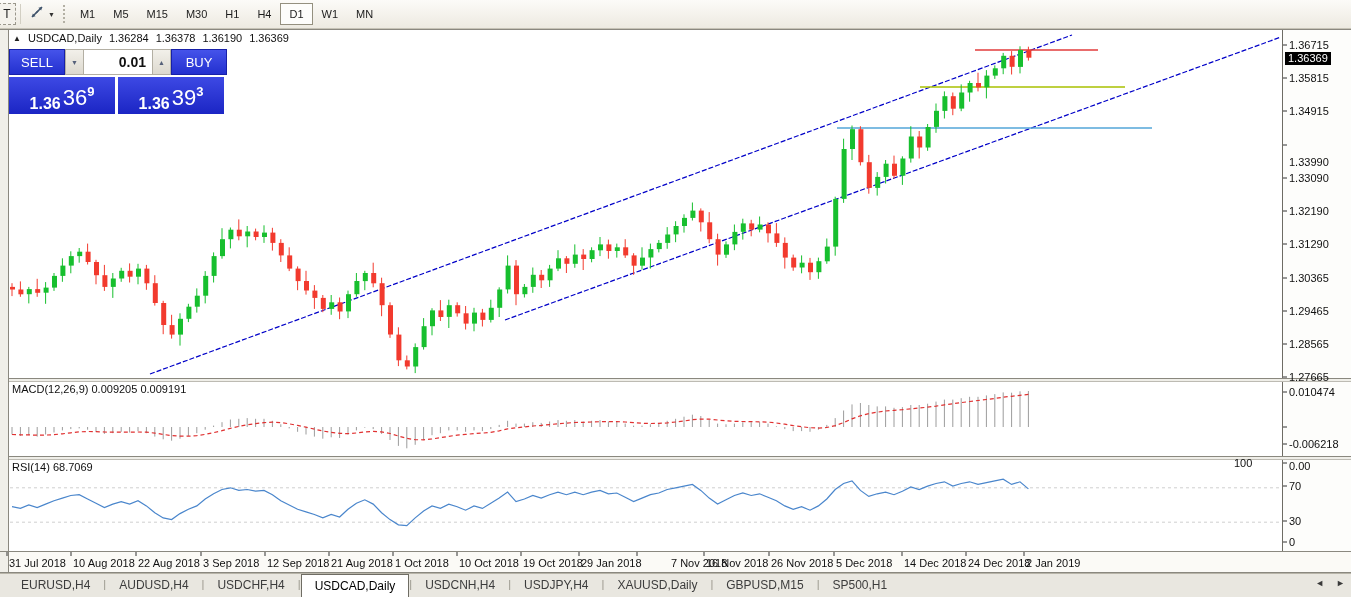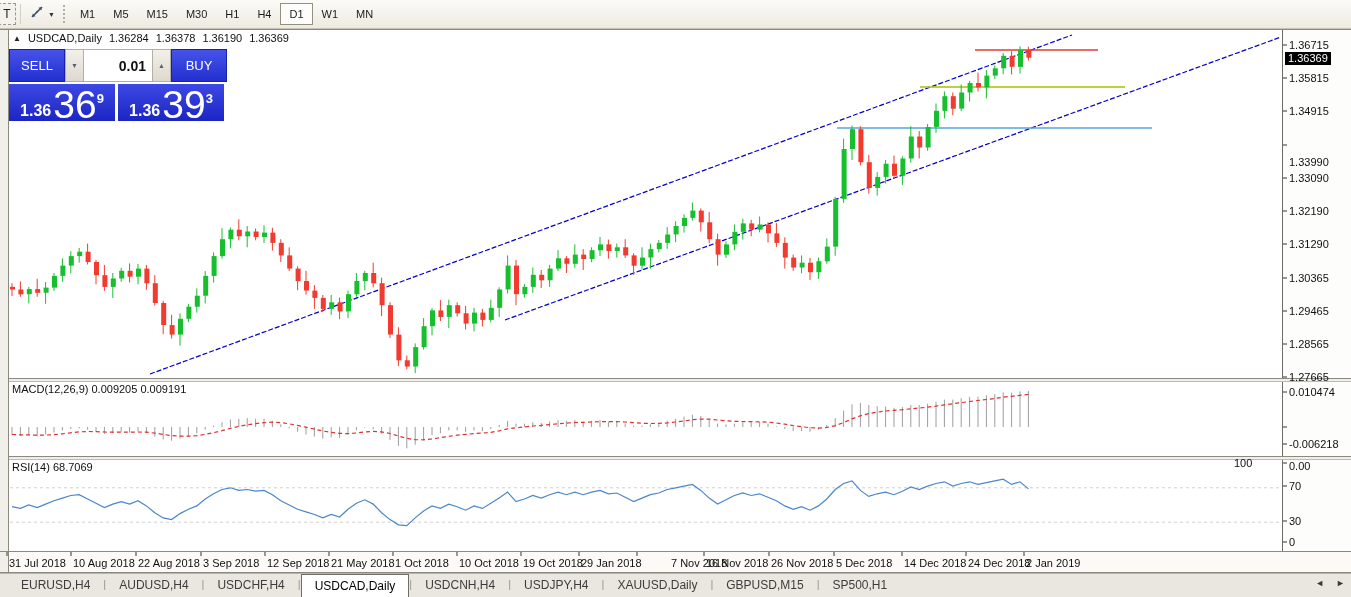--- a/index.html
+++ b/index.html
@@ -22,33 +22,33 @@
 
   
   #plot{position:absolute;left:0;top:0;}
 
   
   #chart-title{position:absolute;left:13px;top:32px;font-size:11px;color:#101010;
     display:flex;gap:7px;align-items:center;}
   #chart-title .tri{font-size:8px;color:#222;}
 
   #trade-widget{position:absolute;left:9px;top:49px;width:218px;}
-  #trade-row1{display:flex;height:33px;}
+  #trade-row1{display:flex;height:26px;}
   .bigbtn{width:57px;color:#fff;font-size:13px;display:flex;align-items:center;justify-content:center;
     background:linear-gradient(#4553ea,#2330cf);border:1px solid #1720a8;}
   .spinbtn{width:18px;background:linear-gradient(#f2f0ea,#ddd9cf);border:1px solid #b3afa3;
     display:flex;align-items:center;justify-content:center;font-size:7px;color:#56617a;}
   #vol-input{width:62px;border:1px solid #b3afa3;border-left:none;border-right:none;
     text-align:right;font-size:14px;font-weight:bold;font-family:"Liberation Sans",sans-serif;
     padding:0 6px 0 0;color:#111;}
   #trade-row2{display:flex;gap:3px;margin-top:2px;}
   .pricepanel{width:106px;height:37px;background:linear-gradient(#3d49e4,#1b25c4);
     color:#fff;display:flex;align-items:flex-end;justify-content:center;padding-bottom:3px;box-sizing:border-box;}
   .pbase{font-size:16px;font-weight:bold;margin-right:2px;line-height:15px;}
-  .pbig{font-size:39px;line-height:27px;}
+  .pbig{font-size:22px;line-height:27px;}
   .psup{font-size:13px;font-weight:bold;position:relative;top:-12px;}
 
   .axis-label{position:absolute;font-size:11px;color:#101010;white-space:nowrap;}
   .cur-price{position:absolute;font-size:11px;color:#fff;background:#000;padding:0 3px;line-height:13px;}
   #macd-label,#rsi-label{position:absolute;font-size:11px;color:#101010;}
 
   
   #tabbar{position:absolute;left:0;top:573px;width:1351px;height:24px;
     background:#e9e7e0;border-top:1px solid #b7b4a8;display:flex;align-items:stretch;padding-left:8px;box-sizing:border-box;}
   .tab{padding:4px 13px 0 13px;font-size:12px;color:#3c3c3c;cursor:default;}
@@ -578,21 +578,21 @@
     <div class="axis-label" style="left: 1289px; top: 480px;">70</div>
     <div class="axis-label" style="left: 1289px; top: 515px;">30</div>
     <div class="axis-label" style="left: 1289px; top: 536px;">0</div>
   </div>
 <div id="date-axis">
     <div class="axis-label" style="left: 9px; top: 557px;">31 Jul 2018</div>
     <div class="axis-label" style="left: 73px; top: 557px;">10 Aug 2018</div>
     <div class="axis-label" style="left: 138px; top: 557px;">22 Aug 2018</div>
     <div class="axis-label" style="left: 203px; top: 557px;">3 Sep 2018</div>
     <div class="axis-label" style="left: 267px; top: 557px;">12 Sep 2018</div>
-    <div class="axis-label" style="left: 331px; top: 557px;">21 May 2018</div>
+    <div class="axis-label" style="left: 331px; top: 557px;">21 Aug 2018</div>
     <div class="axis-label" style="left: 395px; top: 557px;">1 Oct 2018</div>
     <div class="axis-label" style="left: 459px; top: 557px;">10 Oct 2018</div>
     <div class="axis-label" style="left: 523px; top: 557px;">19 Oct 2018</div>
     <div class="axis-label" style="left: 581px; top: 557px;">29 Jan 2018</div>
     <div class="axis-label" style="left: 639px; top: 557px; padding-left: 32px;">7 Nov 2018</div>
     <div class="axis-label" style="left: 706px; top: 557px;">16 Nov 2018</div>
     <div class="axis-label" style="left: 771px; top: 557px;">26 Nov 2018</div>
     <div class="axis-label" style="left: 836px; top: 557px;">5 Dec 2018</div>
     <div class="axis-label" style="left: 904px; top: 557px;">14 Dec 2018</div>
     <div class="axis-label" style="left: 968px; top: 557px;">24 Dec 2018</div>

